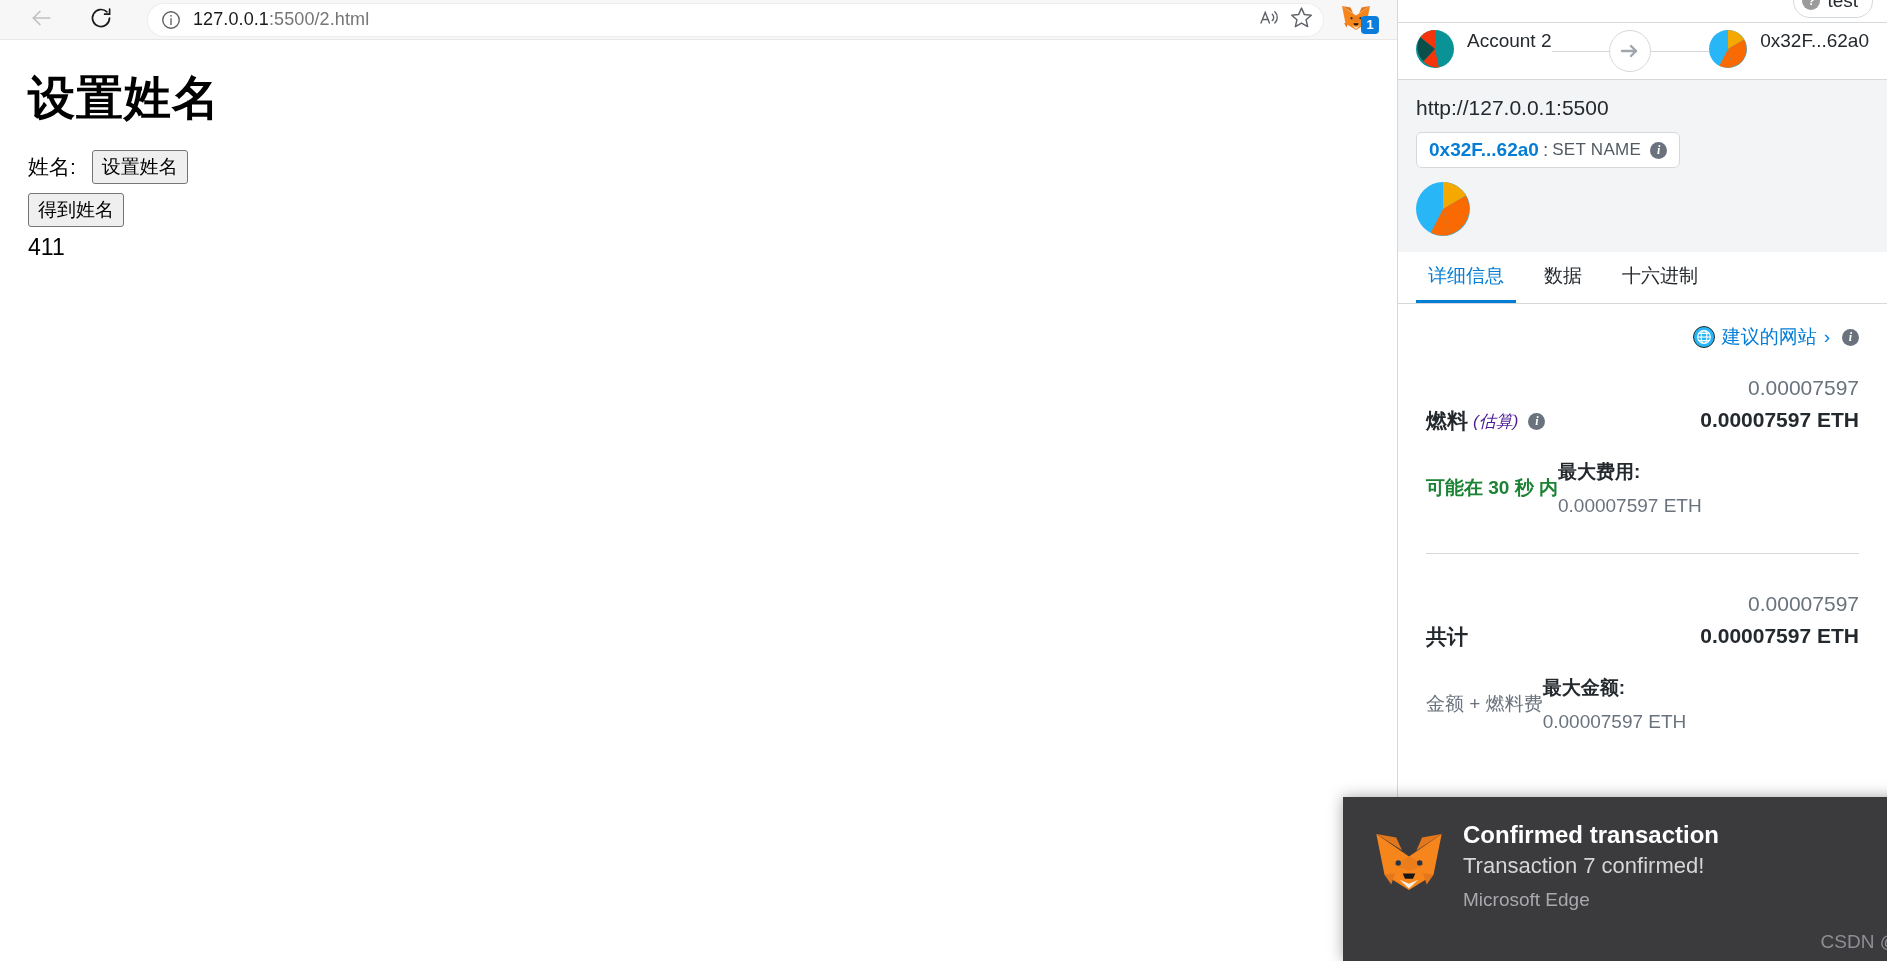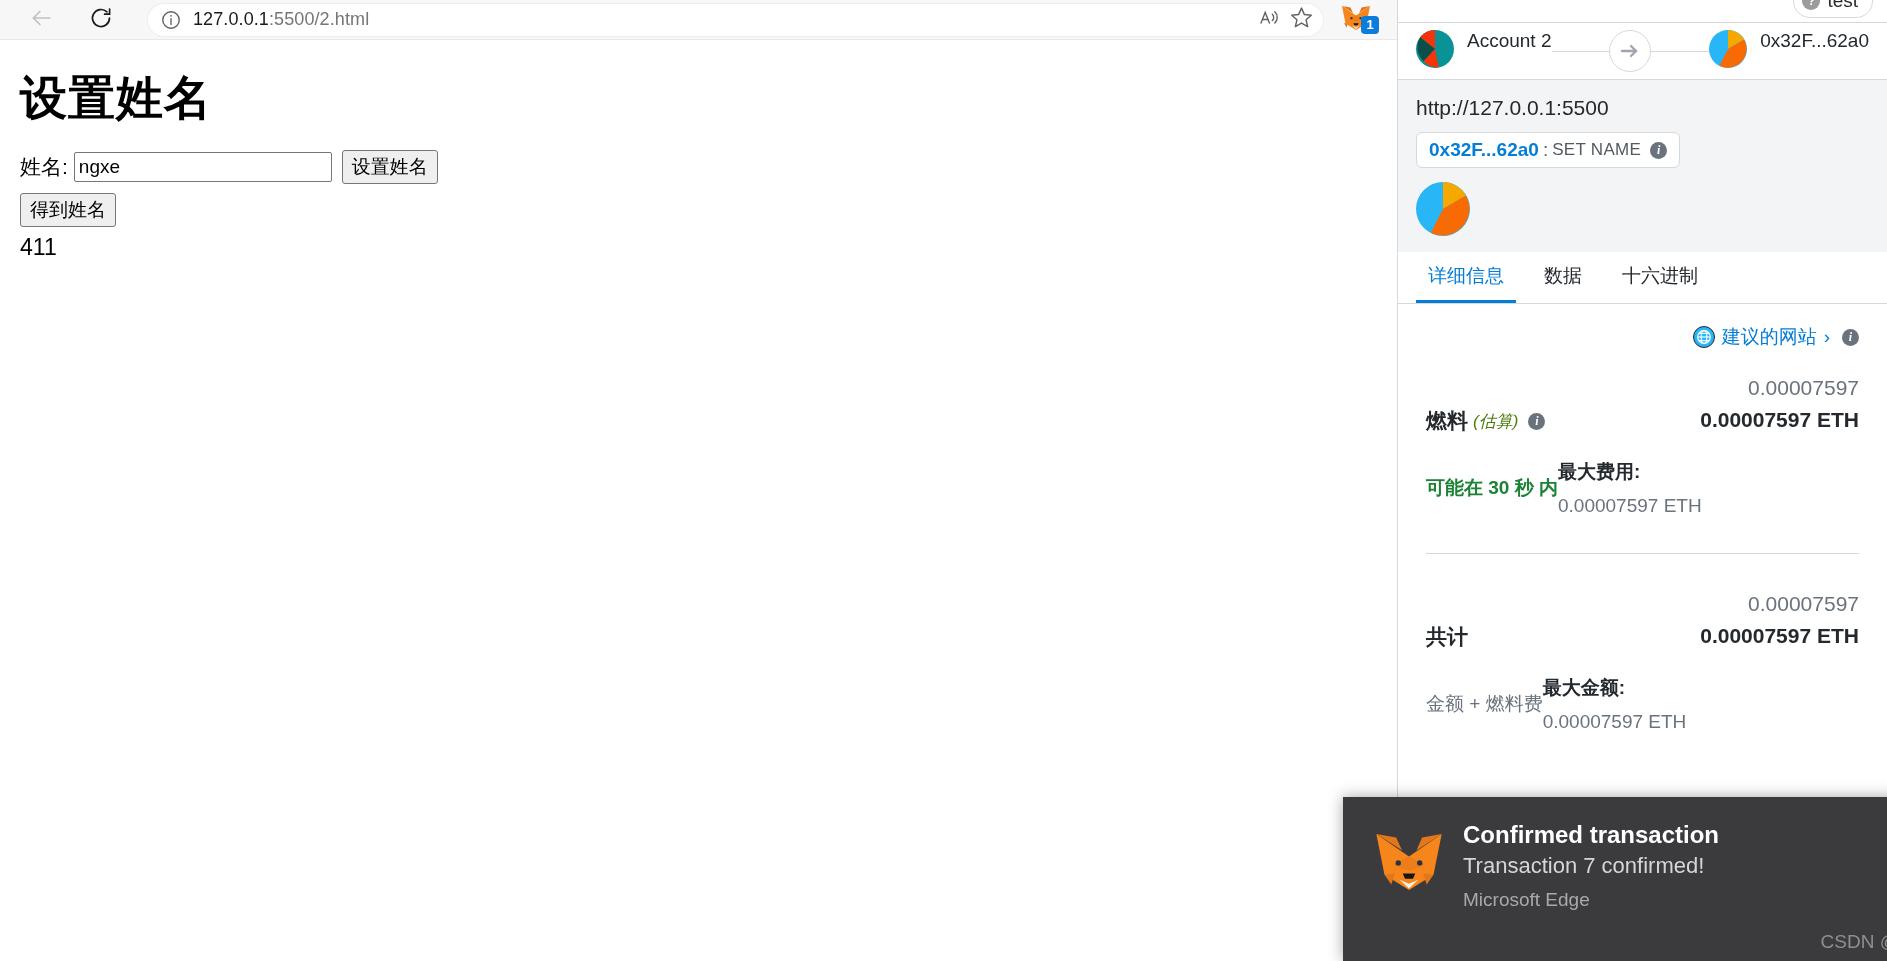--- a/index.html
+++ b/index.html
@@ -66,21 +66,21 @@
     min-width: 18px; height: 18px;
     background: #0a7ddb; color: #fff;
     border-radius: 4px;
     font-size: 13px; font-weight: 600;
     display: flex; align-items: center; justify-content: center;
     padding: 0 3px;
   }
 
   
   .page {
-    position: absolute; left: 4px; top: 40px;
+    position: absolute; left: 12px; top: 40px;
     width: 1397px; height: 921px;
     background: #ffffff;
     padding: 18px 16px;
   }
   .page h1 {
     font-size: 47px;
     font-weight: 700;
     color: #000;
     margin: 14px 0 26px 0;
     letter-spacing: 1px;
@@ -239,21 +239,21 @@
 
   .fee-grid { }
   .fee-row-main {
     display: flex; align-items: flex-end; justify-content: space-between;
   }
   .fee-label {
     font-size: 21px; font-weight: 700; color: #24292e;
     display: flex; align-items: center; gap: 5px;
   }
   .fee-label .est {
-    font-size: 17px; font-weight: 400; font-style: italic; color: #4d7c0f;
+    font-size: 17px; font-weight: 400; font-style: italic; color: #4c1d95;
   }
   .fee-values { text-align: right; }
   .fee-fiat { font-size: 21px; color: #6a737d; line-height: 1.5; }
   .fee-eth { font-size: 21px; font-weight: 700; color: #24292e; line-height: 1.5; }
   .fee-row-sub {
     display: flex; align-items: center; 
     margin-top: 24px;
   }
   .speed-text { font-size: 19px; font-weight: 700; color: #1c8234; }
   .max-group { display: flex; align-items: baseline; gap: 10px; flex-direction: column; }
@@ -372,21 +372,20 @@
       </span>
       <span class="fox-badge">1</span>
     </div>
   </div>
 
   <div class="page">
     <h1>设置姓名</h1>
 
     <div class="form-row">
       <span class="form-label">姓名:</span>
-      <input class="name-input" type="text" value="ngxe" style="">
       <button class="btn-std set-btn">设置姓名</button>
     </div>
 
     <div>
       <button class="btn-std">得到姓名</button>
     </div>
 
     <div class="result-text">411</div>
   </div>
 

